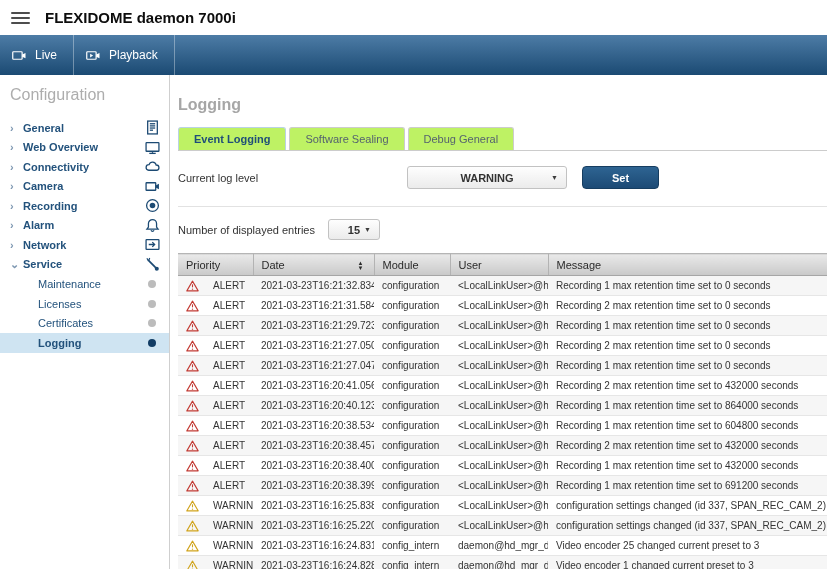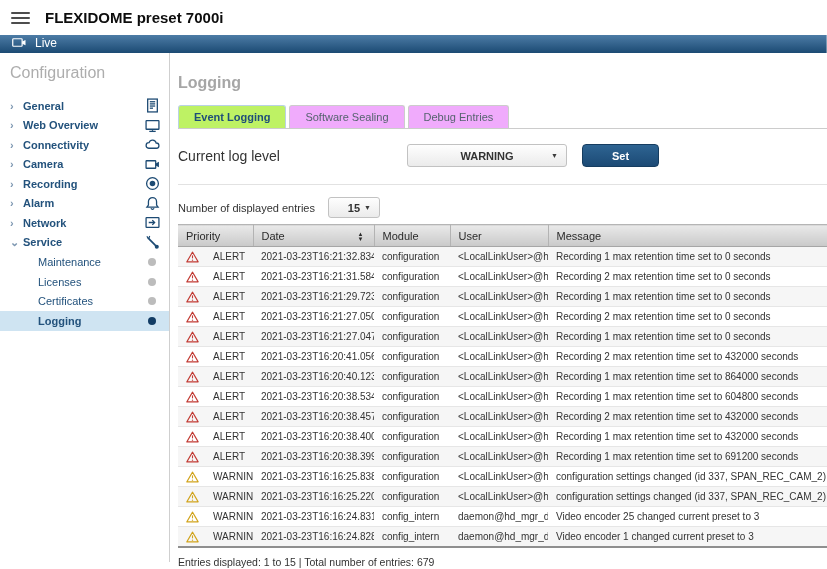--- a/index.html
+++ b/index.html
@@ -6,21 +6,21 @@
   html,body { width:827px; height:569px; overflow:hidden; background:#fff;
     font-family:"Liberation Sans", sans-serif; color:#333; }
 
   
   .titlebar { height:35px; display:flex; align-items:center; gap:15px; padding-left:11px; background:#fff; }
   .hamburger { width:19px; display:flex; flex-direction:column; gap:3px; cursor:pointer; }
   .hamburger span { height:2px; background:#4d4d4d; border-radius:1px; }
   .device-title { font-size:15px; font-weight:bold; color:#0d0d0d; }
 
   
-  .topnav { height:18px; background:linear-gradient(#4d7ca6,#1b4a73); display:flex; align-items:stretch;flex-direction:column; }
+  .topnav { height:40px; background:linear-gradient(#4d7ca6,#1b4a73); display:flex; align-items:stretch; }
   .navtab { display:flex; align-items:center; gap:8px; padding:0 16px 0 12px; color:#fff;
     font-size:12px; cursor:pointer; border-right:1px solid rgba(255,255,255,.35); }
   .navtab svg { display:block; }
 
   
   .content-row { display:flex; height:509px; }
 
   
   .sidebar { width:170px; flex:0 0 170px; border-right:1px solid #cfcfcf; padding-top:2px; }
   .sidebar-title { font-size:16px; color:#adadad; padding:9px 10px 14px 10px; }
@@ -35,34 +35,34 @@
   .sub-item .dot { margin-left:auto; width:8px; height:8px; border-radius:50%; background:#bcbcbc; }
   .sub-item.active { background:#cfe4f2; font-weight:bold; }
   .sub-item.active .dot { background:#123c64; }
 
   
   .main { flex:1; padding-left:8px; position:relative; }
   .page-title { font-size:16px; font-weight:bold; color:#a6a6a6; margin:21px 0 13px 0; }
 
   .tabstrip { display:flex; gap:3px; border-bottom:1px solid #ccc; }
   .tab { padding:5px 15px 5px 15px; font-size:11px; border:1px solid #ccc; border-bottom:none;
-    border-radius:3px 3px 0 0; background:#f0abfc; color:#55636f; cursor:pointer; }
+    border-radius:3px 3px 0 0; background:#bef264; color:#55636f; cursor:pointer; }
   .tab.active { background:#bef264; color:#1f4e79; font-weight:bold; border-color:#bad2e4; }
 
   .form-row { display:flex; align-items:center; margin-top:15px; padding-bottom:17px; border-bottom:1px solid #e2e2e2; }
-  .form-row label { width:229px; font-size:14px; color:#333; }
+  .form-row label { width:229px; font-size:11px; color:#333; }
   .dropdown { width:160px; height:23px; border:1px solid #c2c2c2; border-radius:3px;
     background:linear-gradient(#fefefe,#ebebeb); display:flex; align-items:center; justify-content:center;
     position:relative; font-size:11px; font-weight:bold; color:#333; cursor:pointer; }
   .dropdown .caret { position:absolute; right:8px; font-size:7px; color:#3c3c3c; }
   .btn-set { margin-left:15px; width:77px; height:23px; background:linear-gradient(#2e6492,#1c4a75);
     color:#fff; border:1px solid #163d60; border-radius:4px; font-size:11px; font-weight:bold;
     font-family:"Liberation Sans", sans-serif; cursor:pointer; }
 
-  .entries-row { display:flex; align-items:center; gap:13px; margin-top:12px; margin-bottom:6px; }
+  .entries-row { display:flex; align-items:center; gap:13px; margin-top:12px; margin-bottom:13px; }
   .entries-row label { font-size:11px; }
   .dropdown.small { width:52px; height:21px; }
 
   
   table { width:100%; border-collapse:collapse; table-layout:fixed; border-bottom:2px solid #8f8f8f; }
   thead th { height:22px; background:linear-gradient(#e9e9e9,#c9c9c9); border-top:1px solid #b5b5b5;
     border-bottom:1px solid #a6a6a6; border-right:1px solid #b3b3b3; font-size:11px; text-align:left;
     padding-left:8px; color:#2b2b2b; font-weight:normal; }
   thead th:last-child { border-right:none; }
   .sort-icon { float:right; margin-right:10px; display:inline-flex; flex-direction:column;
@@ -79,21 +79,21 @@
 </style>
 </head>
 <body>
 
 <header class="titlebar">
   <div class="hamburger">
       <span></span>
       <span></span>
       <span></span>
     </div>
-  <div class="device-title">FLEXIDOME preset 7000i</div>
+  <div class="device-title">FLEXIDOME daemon 7000i</div>
 </header>
 
 <nav class="topnav">
   <div class="navtab">
     <span class="side-icon" style="color:#fff">
       <svg viewBox="0 0 20 13" width="18" height="12" fill="none" stroke="currentColor" stroke-width="1.6">
         <rect x="1" y="1.5" width="12.5" height="10" rx="1"></rect>
           <path d="M13.5 5 L18 3 v7 l-4.5 -2" fill="currentColor" stroke="none"></path>
       </svg>
     </span>
@@ -217,21 +217,21 @@
       <span class="dot"></span>
     </div>
   </aside>
 
   <main class="main">
     <div class="page-title">Logging</div>
 
     <div class="tabstrip">
       <div class="tab active">Event Logging</div>
       <div class="tab">Software Sealing</div>
-      <div class="tab">Debug Entries</div>
+      <div class="tab">Debug General</div>
     </div>
 
     <div class="form-row">
       <label>Current log level</label>
       <div class="dropdown">
         <span>WARNING</span>
         <span class="caret">▼</span>
       </div>
       <button class="btn-set">Set</button>
     </div>

